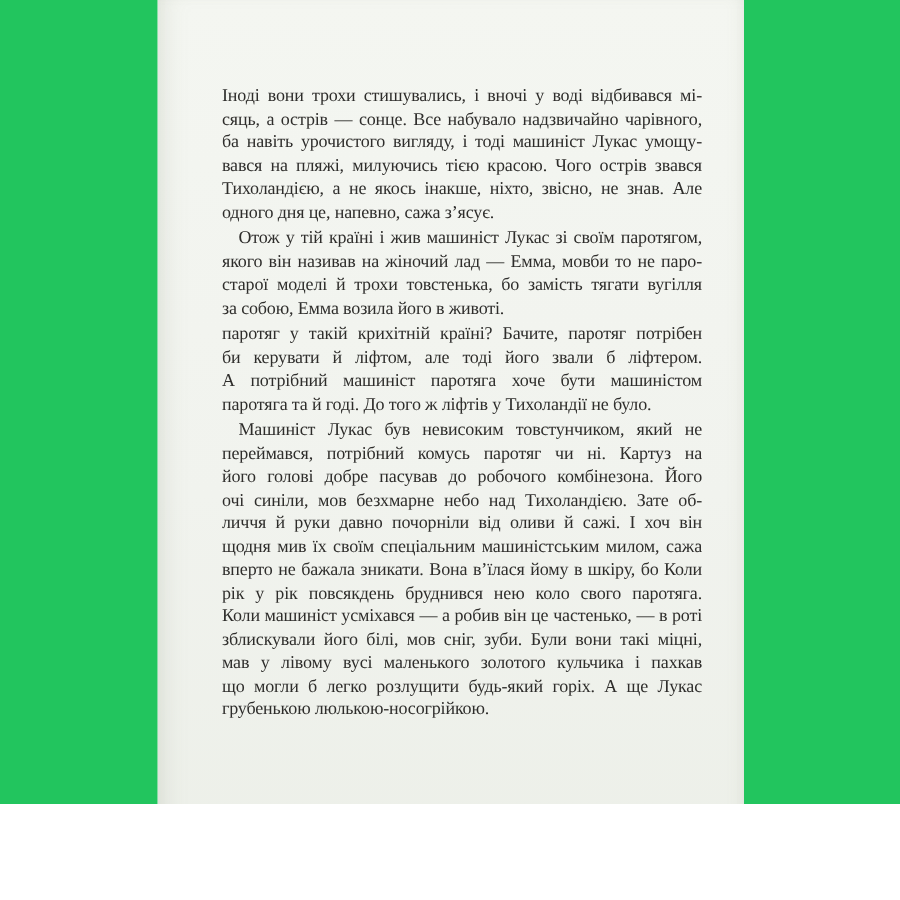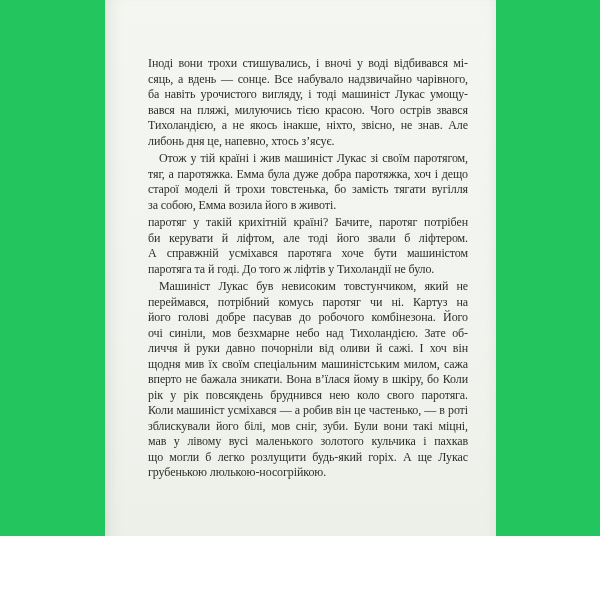--- a/index.html
+++ b/index.html
@@ -62,36 +62,36 @@
   }
 </style>
 </head>
 <body style="--paper-top: #f4f6f1; --paper-mid: #f1f3ee; --paper-bottom: #ecefe8; --text-color: #2e2d2b; --pagenum-color: #7e3637;">
 
 <div class="stage">
   <div class="paper">
     <div class="textblock">
         <div class="para">
           <div class="line">Іноді вони трохи стишувались, і вночі у воді відбивався мі-</div>
-          <div class="line">сяць, а вдень — сонце. Все набувало надзвичайно чарівного,</div>
+          <div class="line">сяць, а острів — сонце. Все набувало надзвичайно чарівного,</div>
           <div class="line">ба навіть урочистого вигляду, і тоді машиніст Лукас умощу-</div>
           <div class="line">вався на пляжі, милуючись тією красою. Чого острів звався</div>
           <div class="line">Тихоландією, а не якось інакше, ніхто, звісно, не знав. Але</div>
-          <div class="line last">либонь дня це, напевно, хтось з’ясує.</div>
+          <div class="line last">одного дня це, напевно, сажа з’ясує.</div>
         </div>
         <div class="para">
           <div class="line indent">Отож у тій країні і жив машиніст Лукас зі своїм паротягом,</div>
-          <div class="line">тяг, а паротяжка. Емма була дуже добра паротяжка, хоч і дещо</div>
+          <div class="line">якого він називав на жіночий лад — Емма, мовби то не паро-</div>
           <div class="line">старої моделі й трохи товстенька, бо замість тягати вугілля</div>
           <div class="line last">за собою, Емма возила його в животі.</div>
         </div>
         <div class="para">
           <div class="line">паротяг у такій крихітній країні? Бачите, паротяг потрібен</div>
           <div class="line">би керувати й ліфтом, але тоді його звали б ліфтером.</div>
-          <div class="line">А справжній усміхався паротяга хоче бути машиністом</div>
+          <div class="line">А потрібний машиніст паротяга хоче бути машиністом</div>
           <div class="line last">паротяга та й годі. До того ж ліфтів у Тихоландії не було.</div>
         </div>
         <div class="para">
           <div class="line indent">Машиніст Лукас був невисоким товстунчиком, який не</div>
           <div class="line">переймався, потрібний комусь паротяг чи ні. Картуз на</div>
           <div class="line">його голові добре пасував до робочого комбінезона. Його</div>
           <div class="line">очі синіли, мов безхмарне небо над Тихоландією. Зате об-</div>
           <div class="line">личчя й руки давно почорніли від оливи й сажі. І хоч він</div>
           <div class="line">щодня мив їх своїм спеціальним машиністським милом, сажа</div>
           <div class="line">вперто не бажала зникати. Вона в’їлася йому в шкіру, бо Коли</div>

